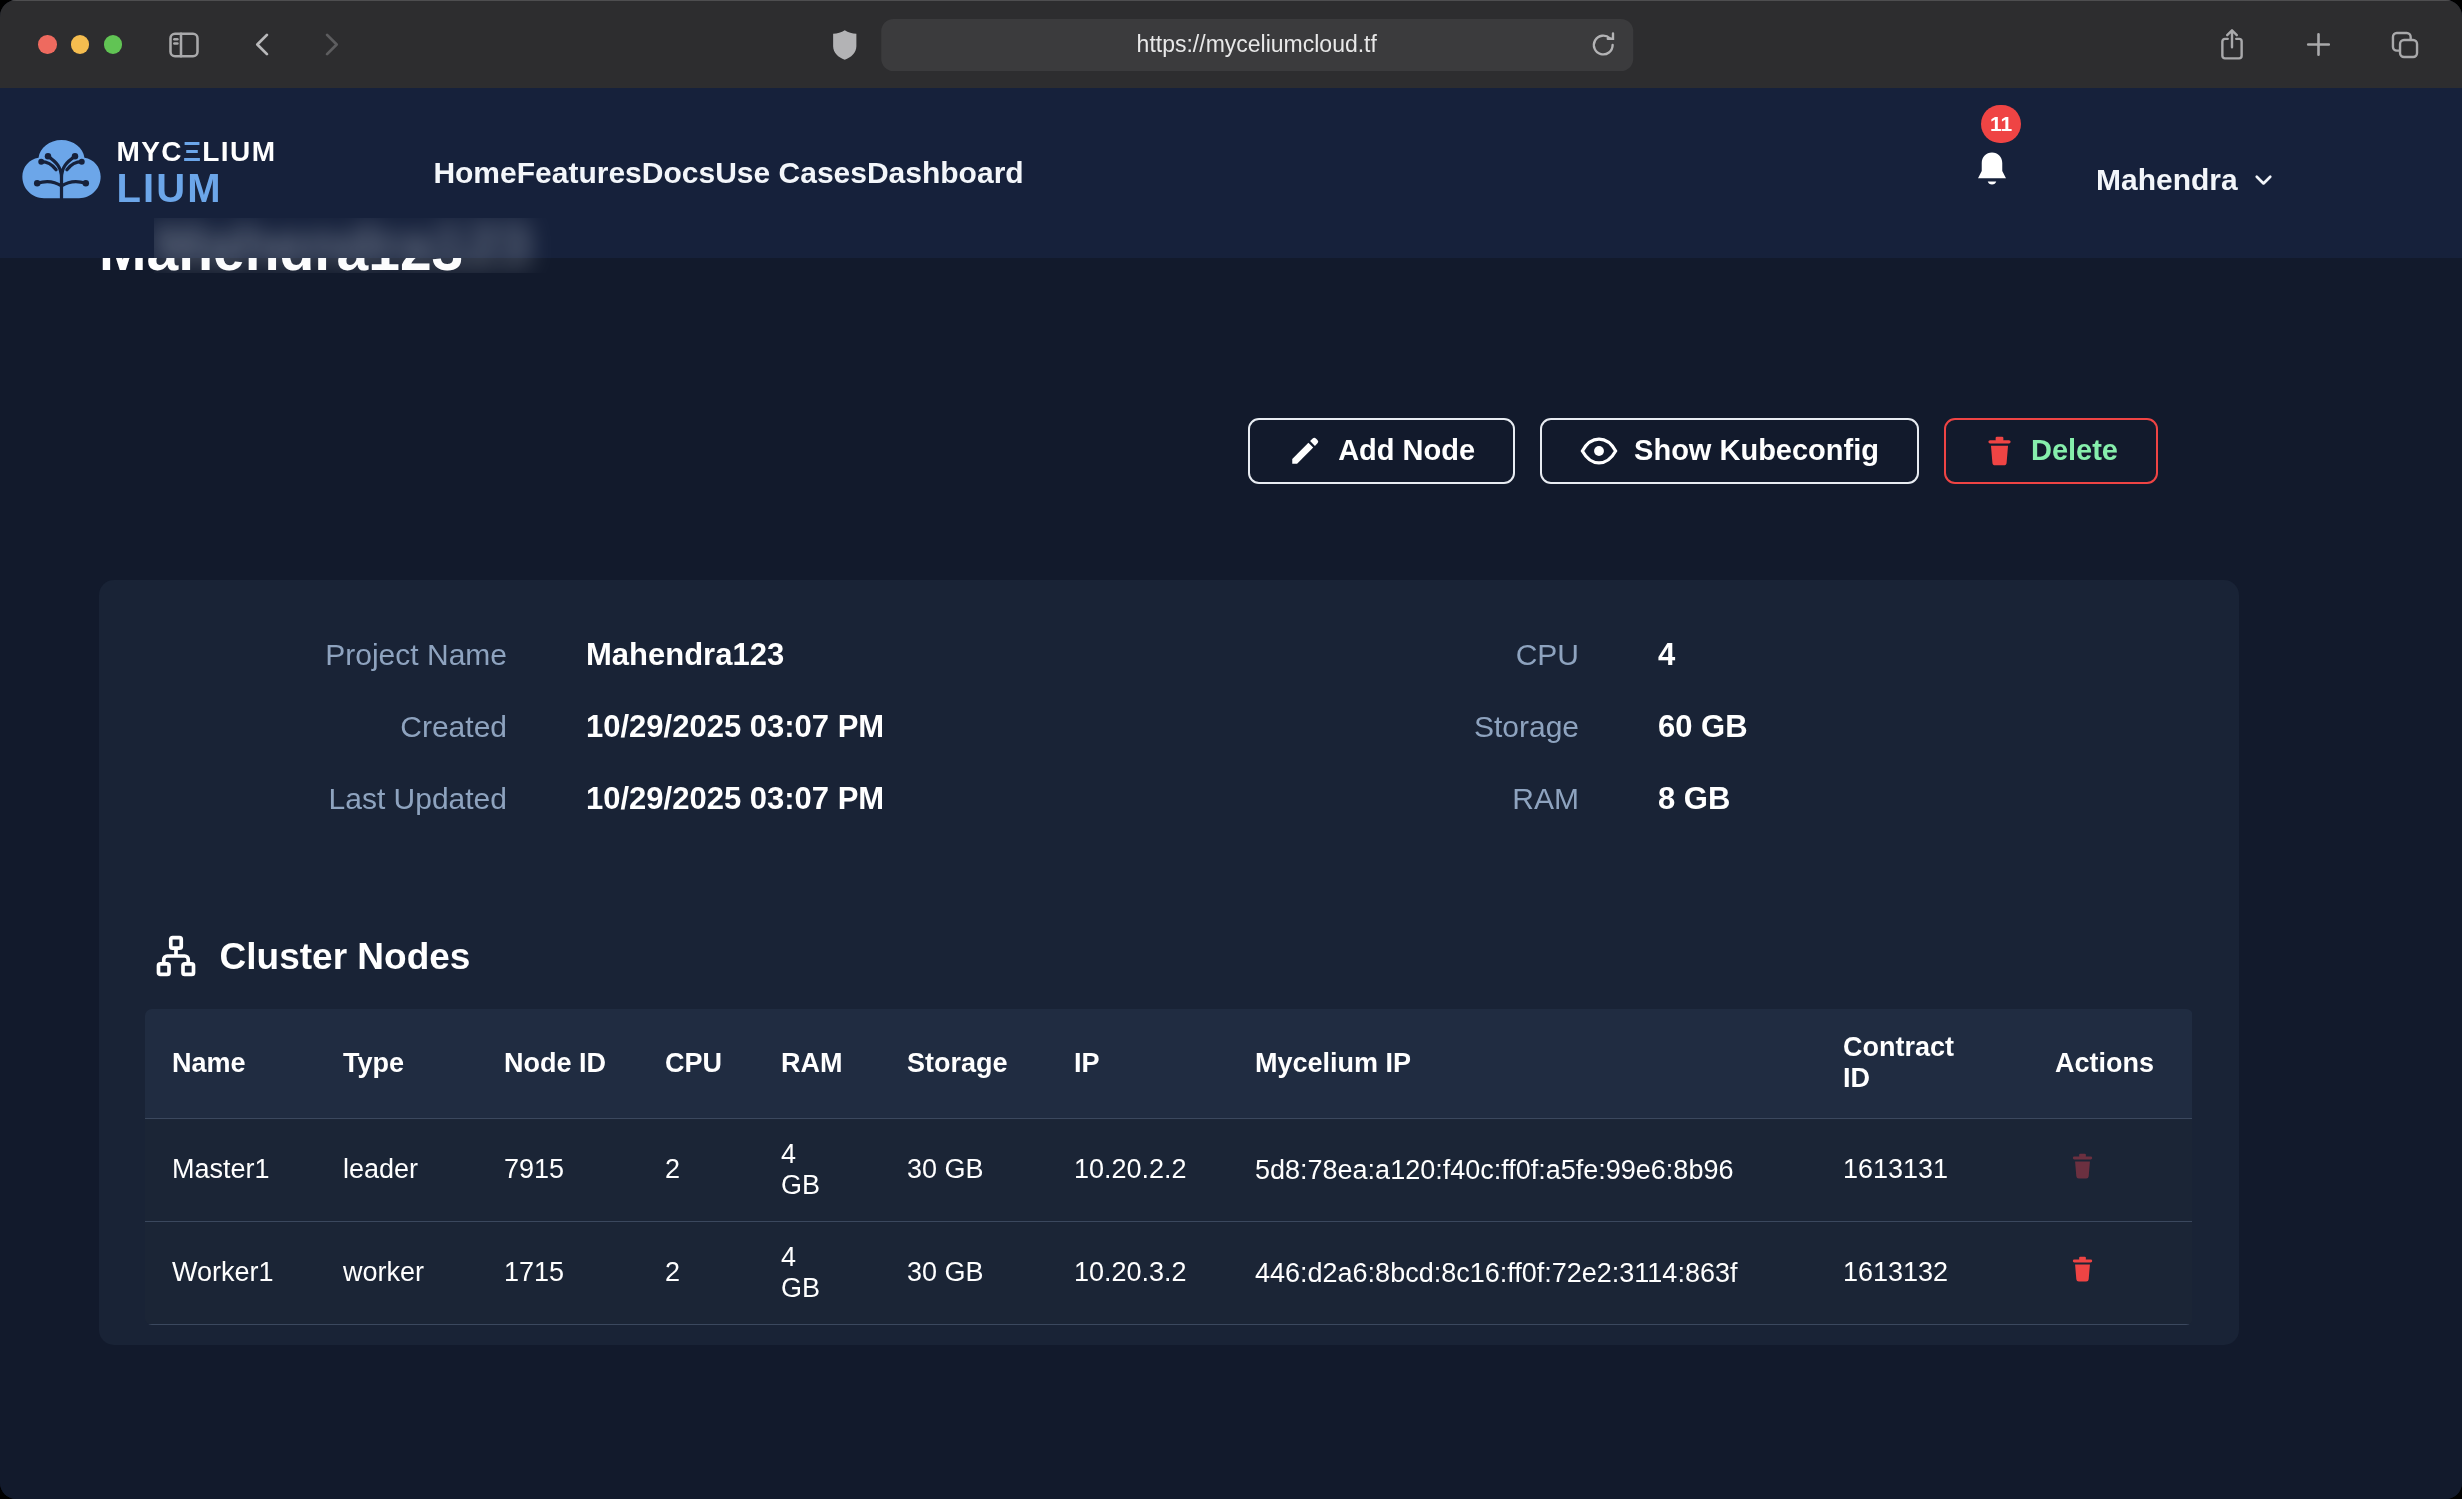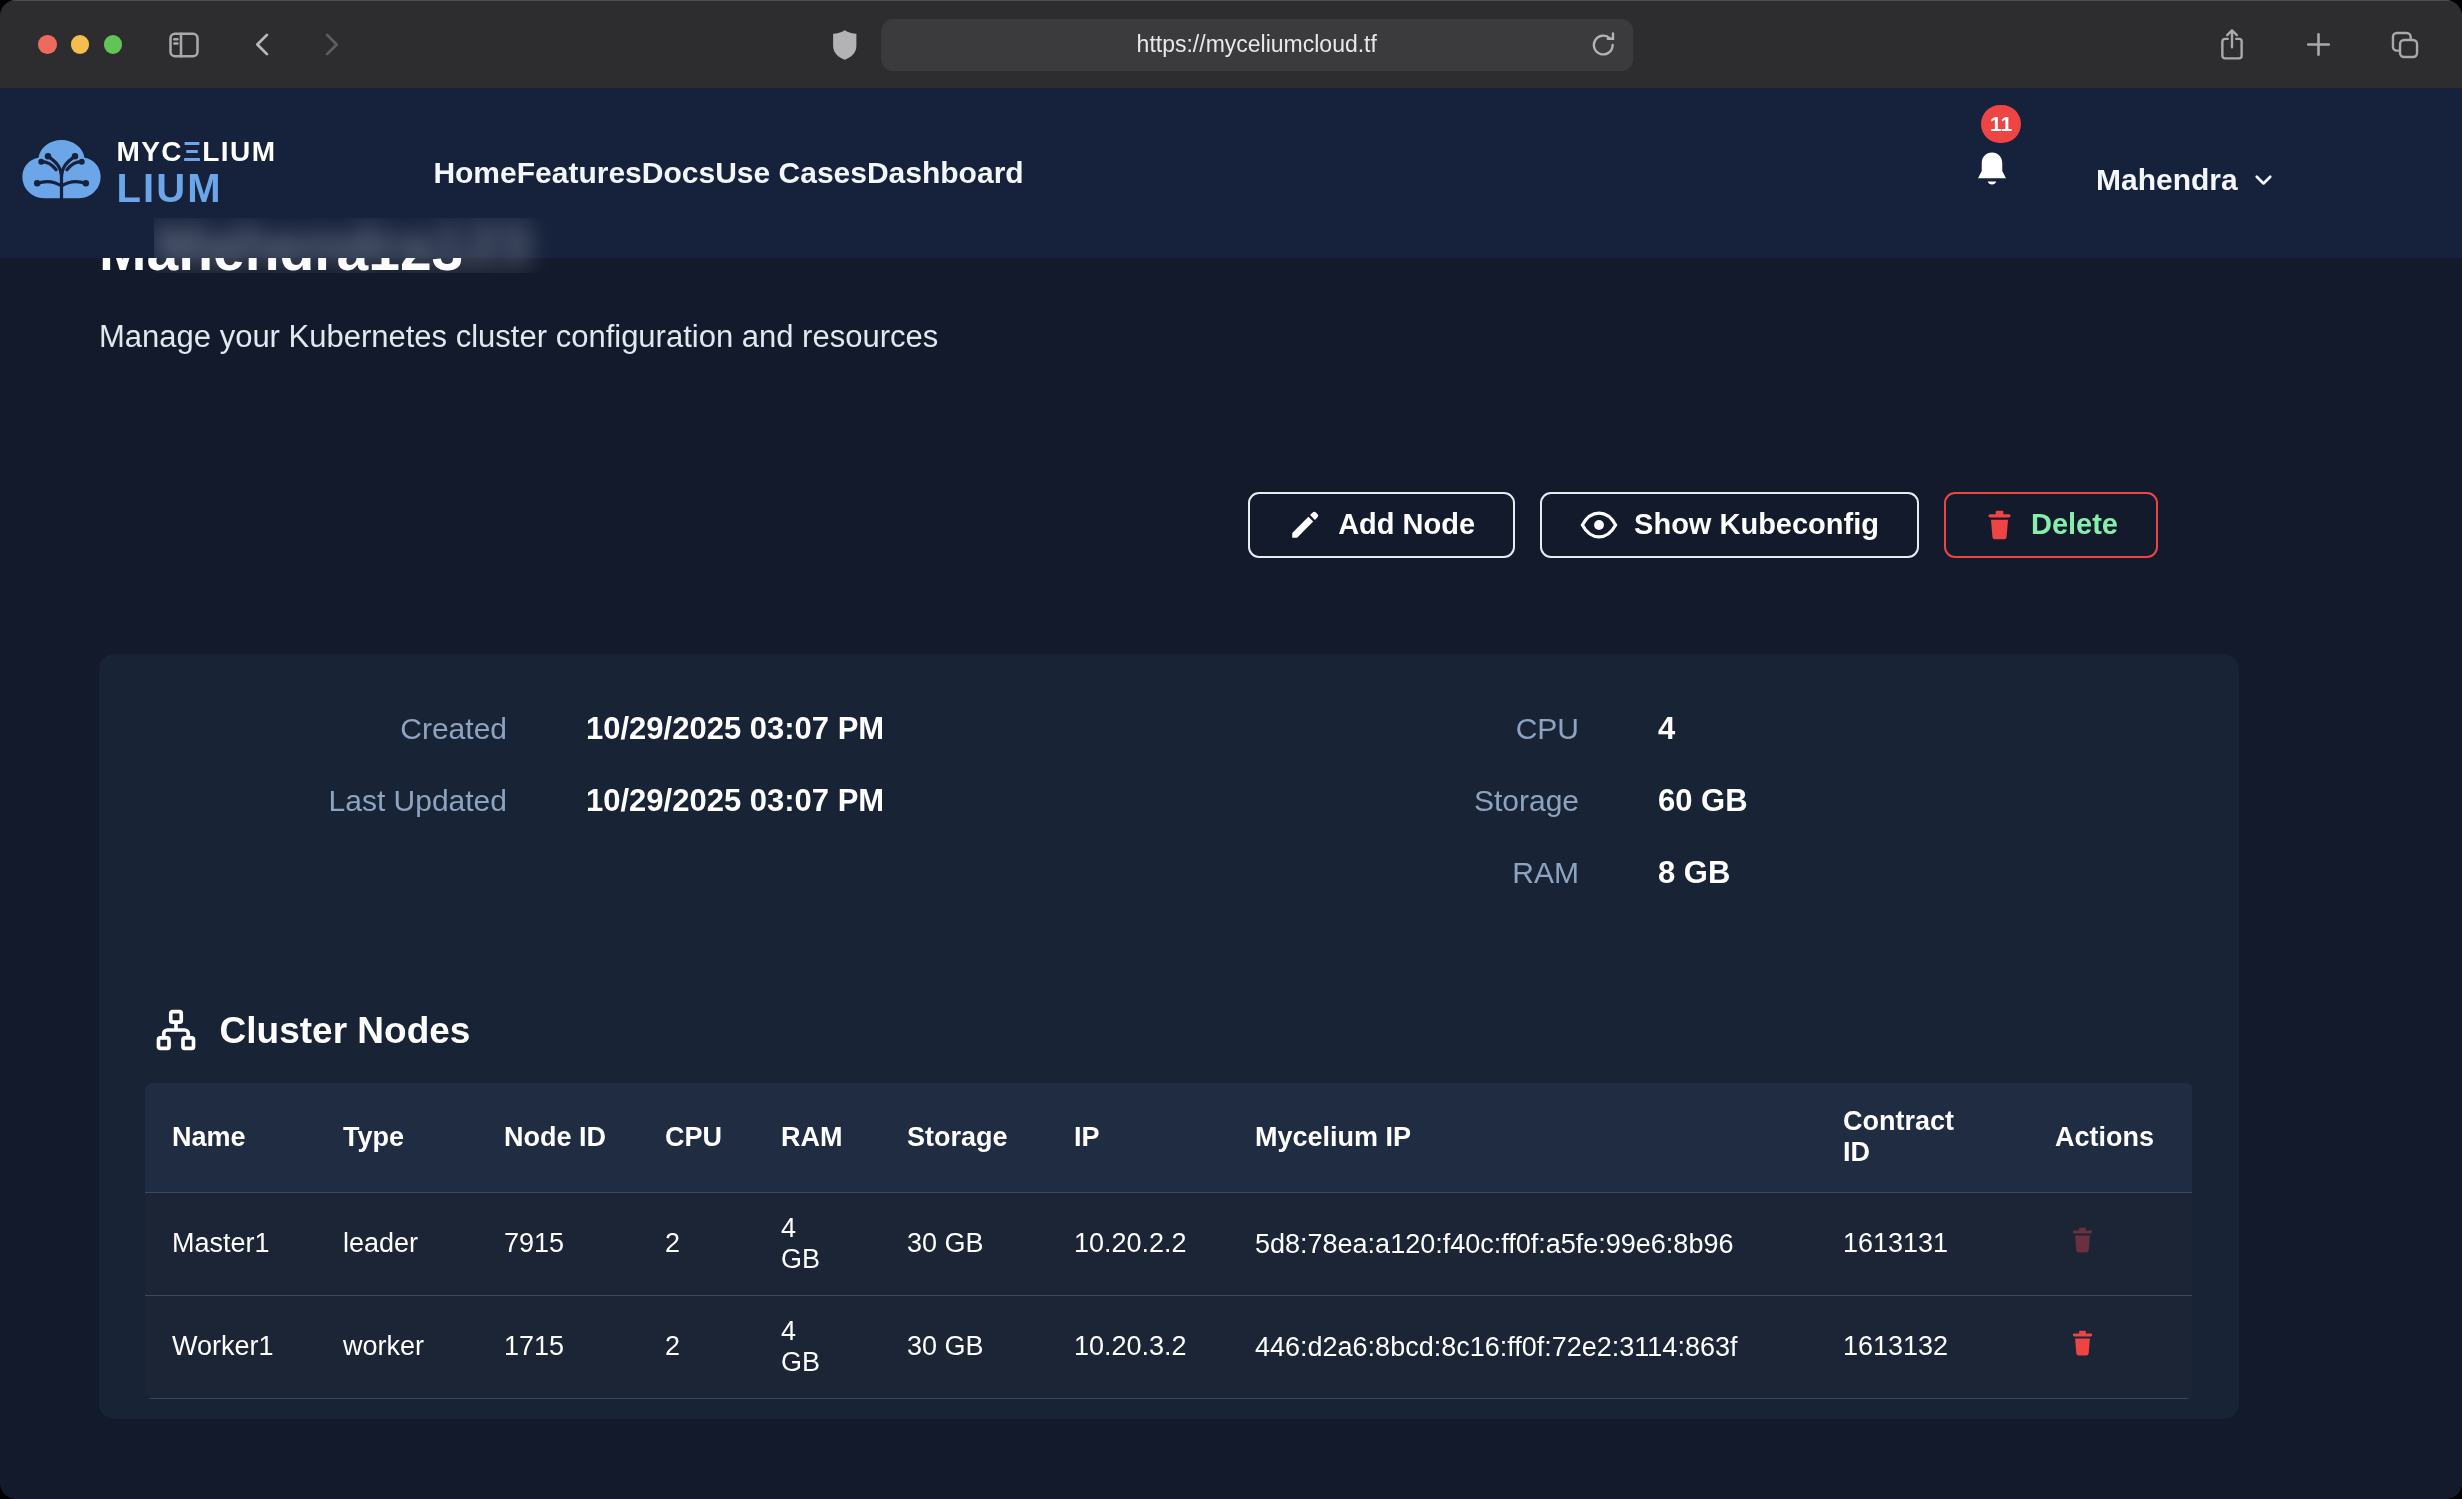--- a/index.html
+++ b/index.html
@@ -242,21 +242,20 @@
     </div>
   </div>
 
   <div class="content">
     <div class="smear">
         <span>Mahendra123</span>
       </div>
     <div class="page-title-clip">
       <span>Mahendra123</span>
     </div>
-    <div class="subtitle">Manage your Kubernetes cluster configuration and resources</div>
 
     <div class="actions-row">
       <button class="btn">
         <span>
           <svg width="34" height="34" viewBox="0 0 24 24" fill="#fff">
             <path d="M3 17.6 L14.4 6.2 L17.8 9.6 L6.4 21 H3 Z"></path>
             <path d="M15.6 5 L17.4 3.2 a1.6 1.6 0 0 1 2.3 0 L20.8 4.3 a1.6 1.6 0 0 1 0 2.3 L19 8.4 Z"></path>
           </svg>
         </span>
         <span>Add Node</span>
@@ -278,20 +277,24 @@
             <path d="M5.4 9 h13.2 l-1.1 13 a2.2 2.2 0 0 1-2.2 2 H8.7 a2.2 2.2 0 0 1-2.2-2 Z"></path>
           </svg>
         </span>
         <span>Delete</span>
       </button>
     </div>
 
     <div class="card">
       <div class="info-grid">
         <div class="info-col left">
+          <div class="info-row">
+            <span class="info-label">Project Name</span>
+            <span class="info-value">Mahendra123</span>
+          </div>
           <div class="info-row">
             <span class="info-label">Created</span>
             <span class="info-value">10/29/2025 03:07 PM</span>
           </div>
           <div class="info-row">
             <span class="info-label">Last Updated</span>
             <span class="info-value">10/29/2025 03:07 PM</span>
           </div>
         </div>
         <div class="info-col right">

